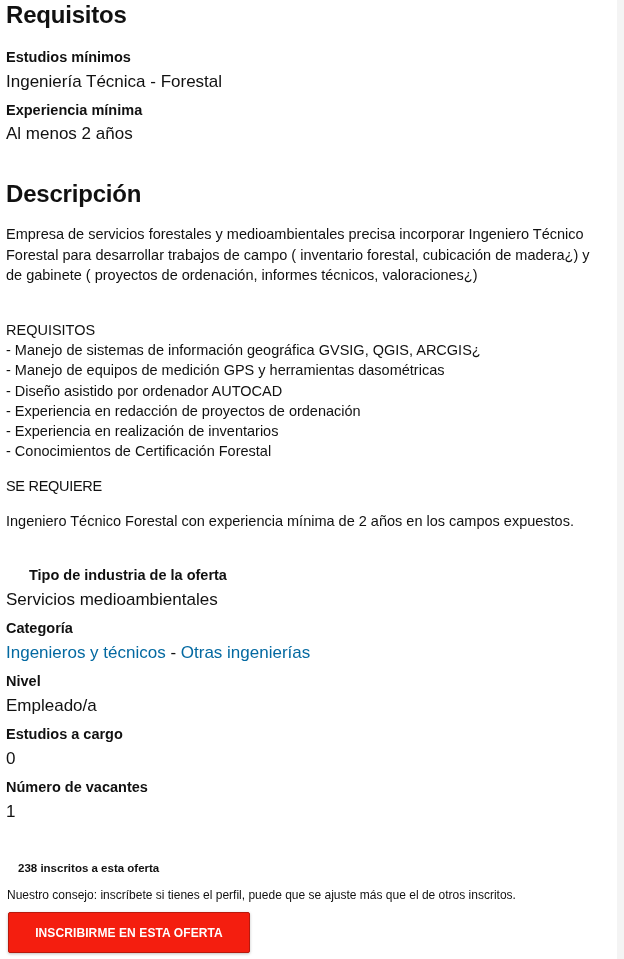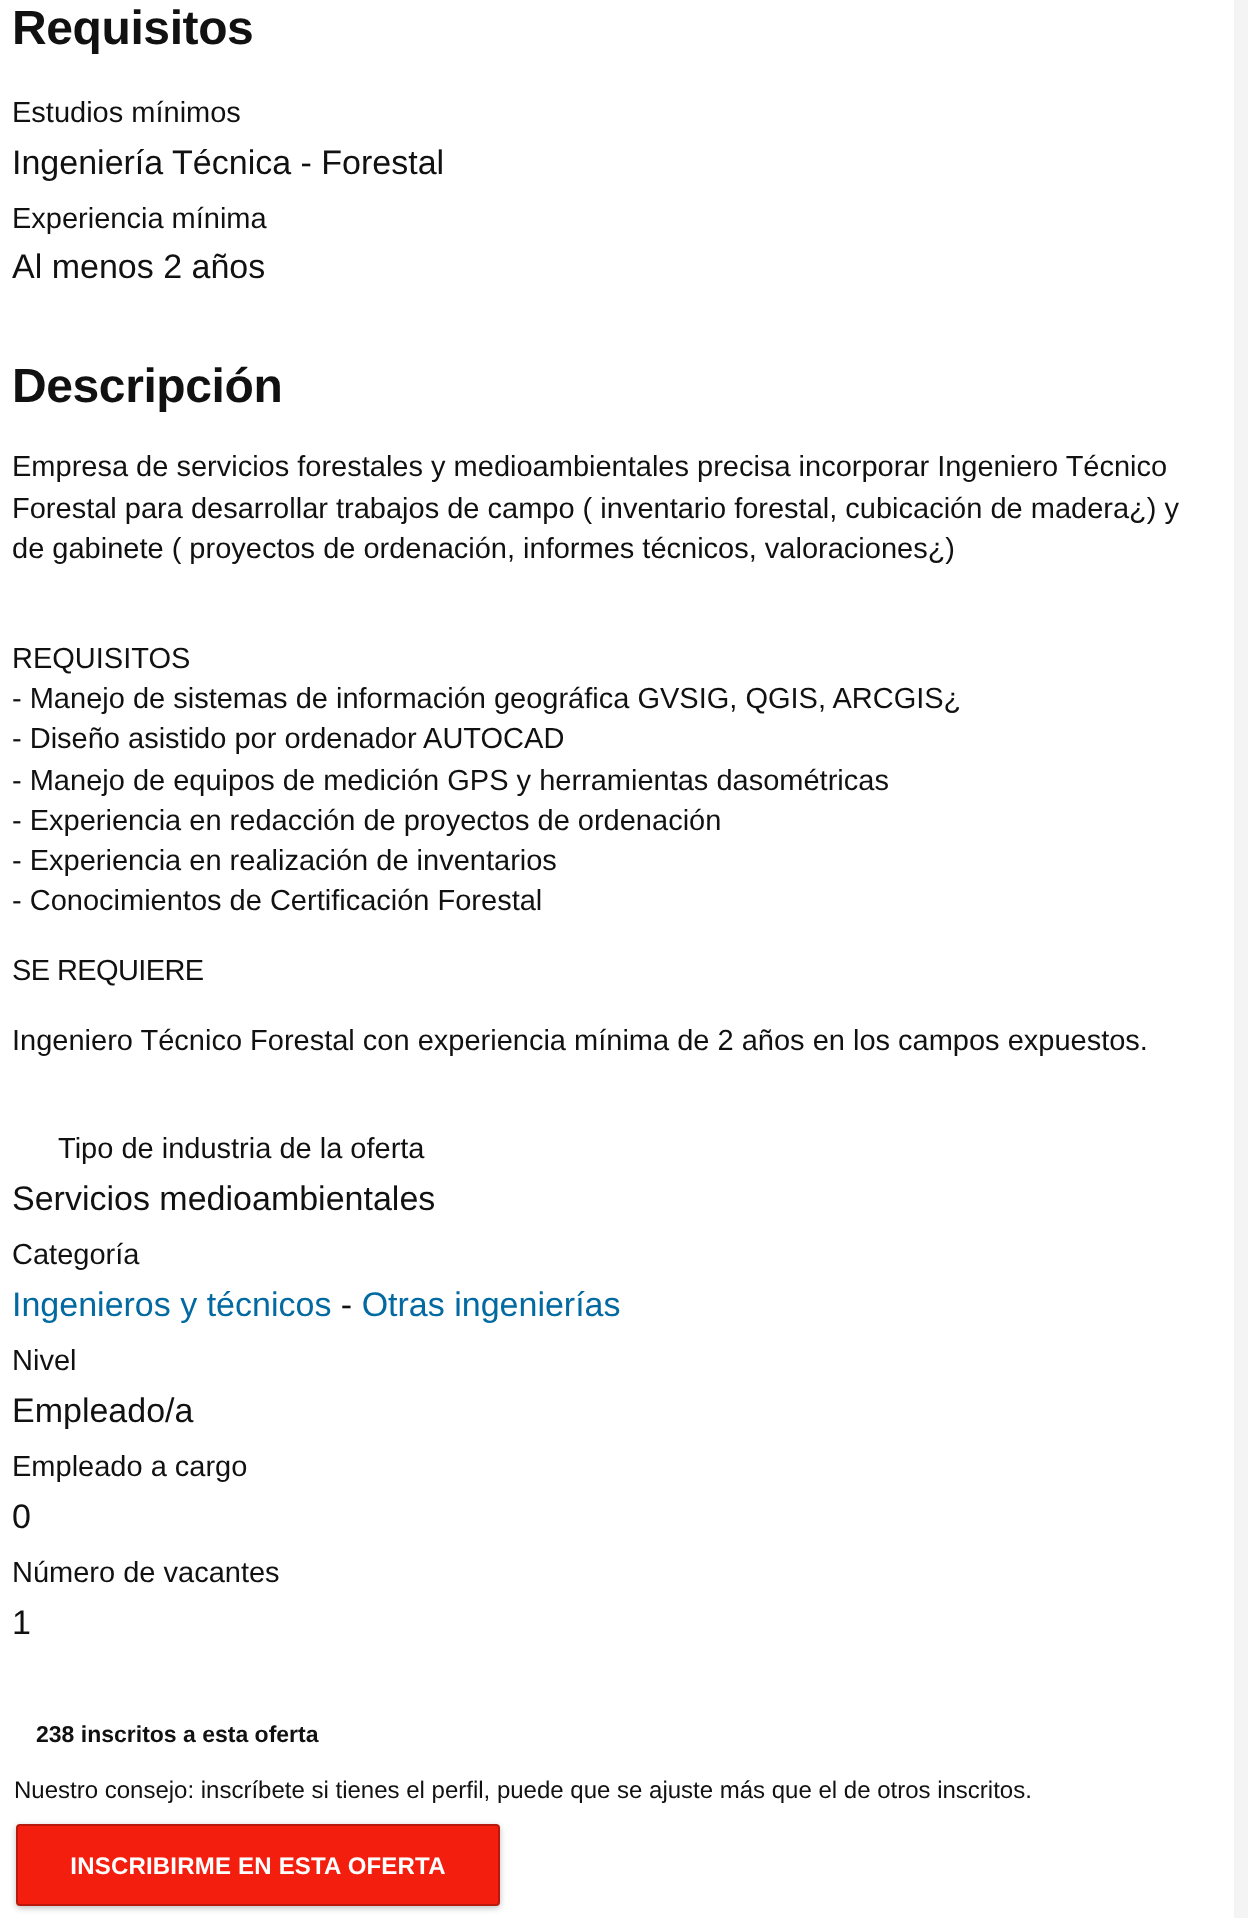--- a/index.html
+++ b/index.html
@@ -31,21 +31,21 @@
   }
   .section-title {
     font-size: 24px;
     font-weight: bold;
     margin: 0;
     letter-spacing: -0.2px;
   }
   .title-req { position: absolute; top: 1px; left: 0; }
   .field-label {
     font-size: 14.5px;
-    font-weight: normal;
+    font-weight: bold;
     margin: 0;
     position: absolute;
     left: 0;
     white-space: nowrap;
   }
   .field-value {
     font-size: 17px;
     margin: 0;
     position: absolute;
     left: 0;
@@ -144,42 +144,42 @@
   <p class="field-label" style="top:102px;">Experiencia mínima</p>
   <p class="field-value" style="top:124px;">Al menos 2 años</p>
 
   <h2 class="section-title title-desc">Descripción</h2>
 
   <p class="desc-paragraph">Empresa de servicios forestales y medioambientales precisa incorporar Ingeniero Técnico Forestal para desarrollar trabajos de campo ( inventario forestal, cubicación de madera¿) y de gabinete ( proyectos de ordenación, informes técnicos, valoraciones¿)</p>
 
   <div class="req-block">
     <span class="line">REQUISITOS</span>
     <span class="line">- Manejo de sistemas de información geográfica GVSIG, QGIS, ARCGIS¿</span>
+    <span class="line">- Manejo de equipos de medición GPS y herramientas dasométricas</span>
     <span class="line">- Diseño asistido por ordenador AUTOCAD</span>
-    <span class="line">- Manejo de equipos de medición GPS y herramientas dasométricas</span>
     <span class="line">- Experiencia en redacción de proyectos de ordenación</span>
     <span class="line">- Experiencia en realización de inventarios</span>
     <span class="line">- Conocimientos de Certificación Forestal</span>
   </div>
 
   <p class="sereq">SE REQUIERE</p>
   <p class="sereq-paragraph">Ingeniero Técnico Forestal con experiencia mínima de 2 años en los campos expuestos.</p>
 
   <p class="field-label" style="top:567px;margin-left:23px;">Tipo de industria de la oferta</p>
   <p class="field-value" style="top:590px;">Servicios medioambientales</p>
 
   <p class="field-label" style="top:620px;">Categoría</p>
   <p class="field-value" style="top:643px;">
     <a class="cat-link" href="#">Ingenieros y técnicos</a><span class="cat-sep"> - </span><a class="cat-link" href="#">Otras ingenierías</a>
   </p>
 
   <p class="field-label" style="top:673px;">Nivel</p>
   <p class="field-value" style="top:696px;">Empleado/a</p>
 
-  <p class="field-label" style="top:726px;">Empleado a cargo</p>
+  <p class="field-label" style="top:726px;">Estudios a cargo</p>
   <p class="field-value" style="top:749px;">0</p>
 
   <p class="field-label" style="top:779px;">Número de vacantes</p>
   <p class="field-value" style="top:802px;">1</p>
 
   <p class="applicants">238 inscritos a esta oferta</p>
   <p class="advice">Nuestro consejo: inscríbete si tienes el perfil, puede que se ajuste más que el de otros inscritos.</p>
 
   <div class="apply-button">
     <span>INSCRIBIRME EN ESTA OFERTA</span>

